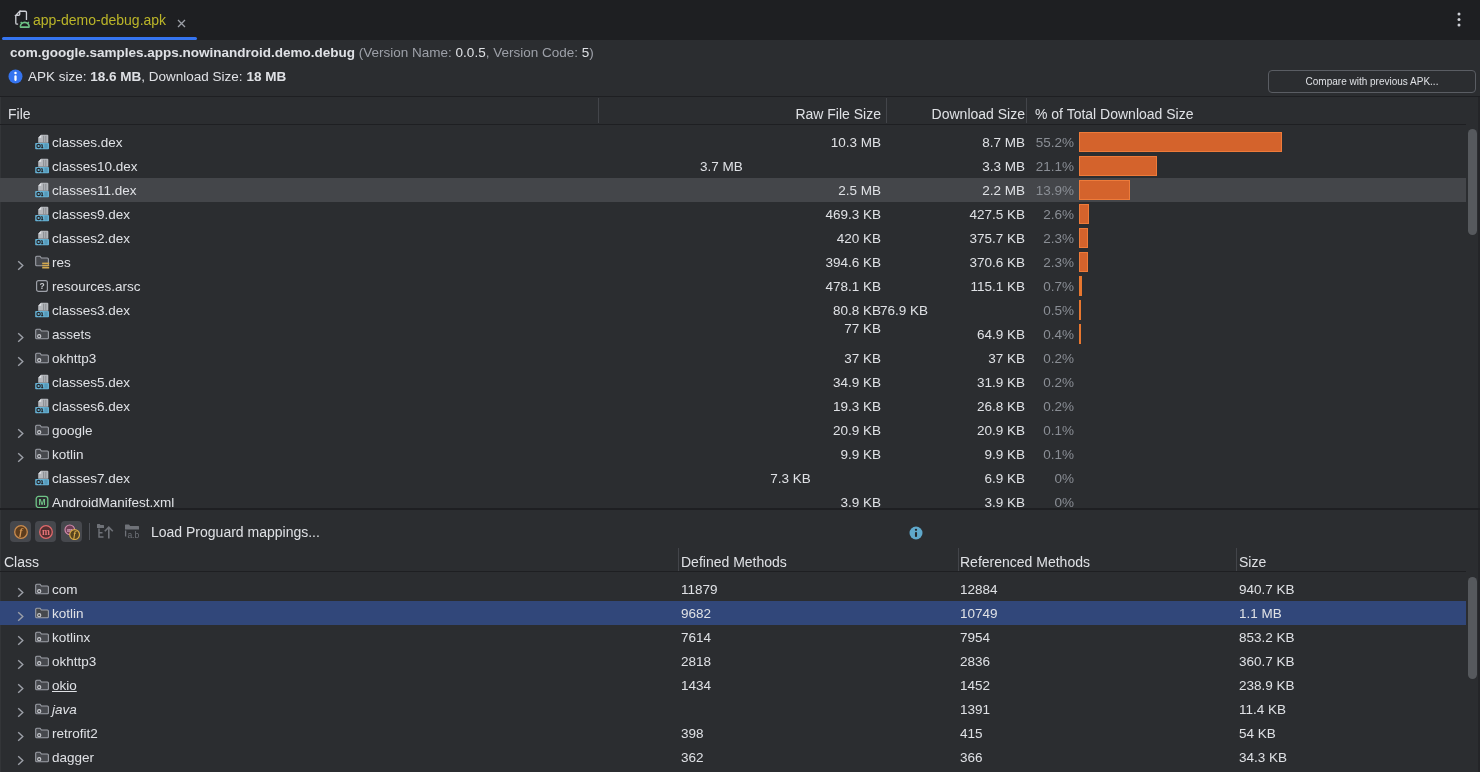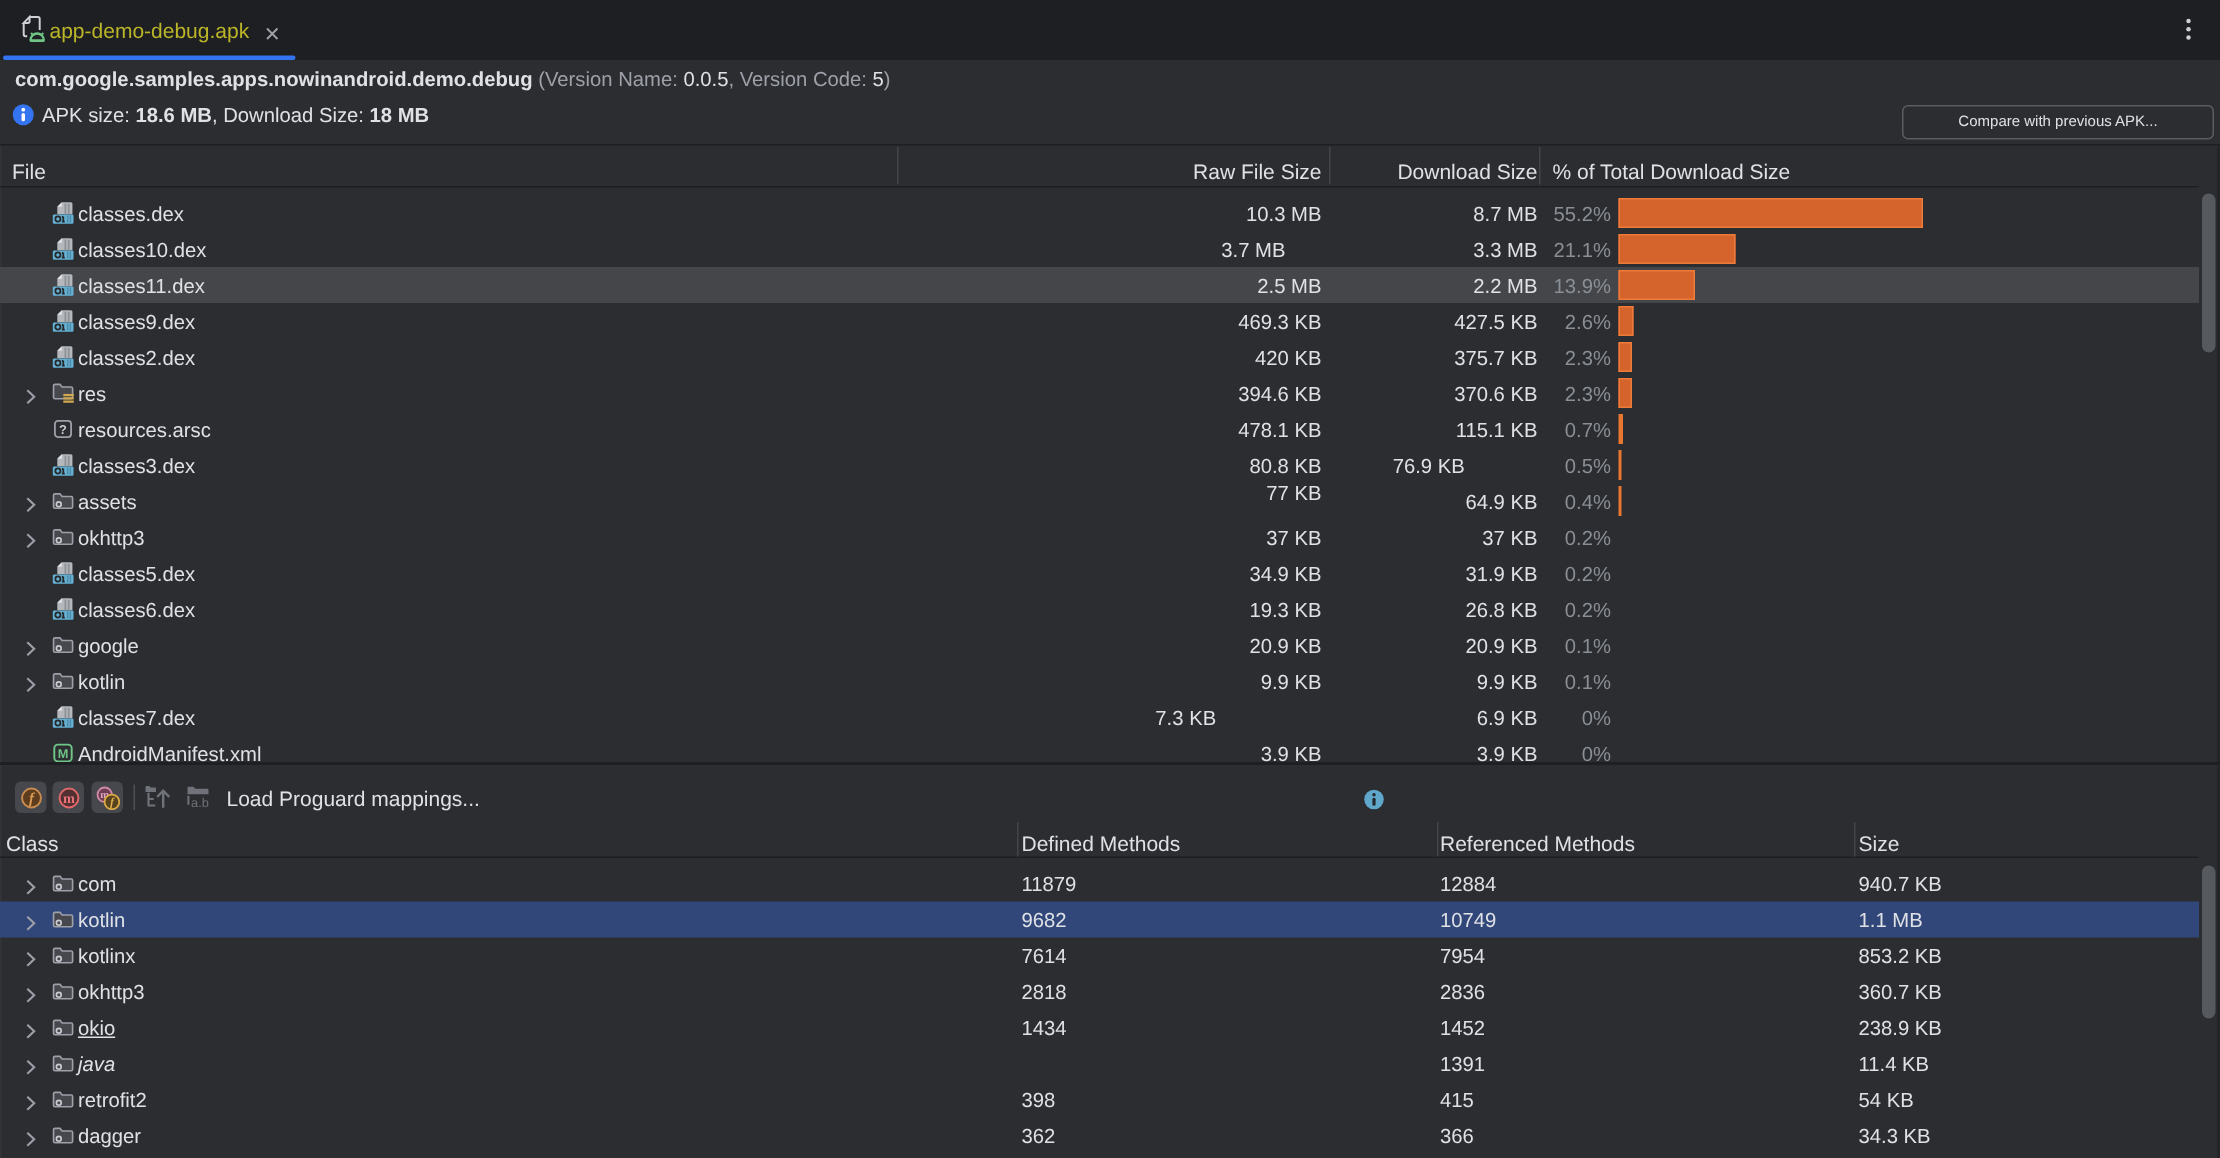--- a/index.html
+++ b/index.html
@@ -71,21 +71,21 @@
 <path d="M7.2 0.8 L7.2 3.8 L4.2 3.8 Z" fill="#e2e4e8"></path>
 <rect x="9" y="1.8" width="1.2" height="7" fill="#8e9196"></rect>
 <rect x="11.2" y="1.8" width="1.2" height="7" fill="#8e9196"></rect>
 <rect x="1.2" y="9" width="13.8" height="6.2" rx="0.8" fill="#66b2d5"></rect>
 <circle cx="4.6" cy="12" r="1.7" fill="none" stroke="#26282b" stroke-width="1.2"></circle>
 <path d="M8.2 10.4 L8.2 13.7 M7.3 10.9 L8.2 10.4 M7.2 13.7 L9.2 13.7" stroke="#26282b" stroke-width="1.2" fill="none"></path>
 <rect x="10.6" y="9.6" width="1" height="4.8" fill="#4d8aa8"></rect>
 <rect x="12.4" y="9.6" width="1" height="4.8" fill="#4d8aa8"></rect>
 </svg></div>
 <div class="abs row-label" style="left:52px;top:154px">classes10.dex</div>
-<div class="abs num" style="left:676px;top:154px;width:181px;text-align:right">3.7 MB</div>
+<div class="abs num" style="left:700px;top:154px;width:181px;text-align:left">3.7 MB</div>
 <div class="abs num" style="left:880px;top:154px;width:145px;text-align:right">3.3 MB</div>
 <div class="abs pct" style="left:960px;top:154px;width:114px;text-align:right">21.1%</div>
 <div class="abs bar" style="left:1079px;top:156px;width:77.6px;height:20px"></div>
 <div class="abs" style="left:0;top:178px;width:1466px;height:24px;background:#44464a"></div>
 <div class="abs" style="left:34px;top:182px"><svg width="16" height="16" viewBox="0 0 16 16">
 <path d="M7.2 0.8 L13.3 0.8 Q14.3 0.8 14.3 1.8 L14.3 8.8 L4.2 8.8 L4.2 3.8 Z" fill="#b4b7bc"></path>
 <path d="M7.2 0.8 L7.2 3.8 L4.2 3.8 Z" fill="#e2e4e8"></path>
 <rect x="9" y="1.8" width="1.2" height="7" fill="#8e9196"></rect>
 <rect x="11.2" y="1.8" width="1.2" height="7" fill="#8e9196"></rect>
 <rect x="1.2" y="9" width="13.8" height="6.2" rx="0.8" fill="#66b2d5"></rect>
@@ -160,21 +160,21 @@
 <rect x="9" y="1.8" width="1.2" height="7" fill="#8e9196"></rect>
 <rect x="11.2" y="1.8" width="1.2" height="7" fill="#8e9196"></rect>
 <rect x="1.2" y="9" width="13.8" height="6.2" rx="0.8" fill="#66b2d5"></rect>
 <circle cx="4.6" cy="12" r="1.7" fill="none" stroke="#26282b" stroke-width="1.2"></circle>
 <path d="M8.2 10.4 L8.2 13.7 M7.3 10.9 L8.2 10.4 M7.2 13.7 L9.2 13.7" stroke="#26282b" stroke-width="1.2" fill="none"></path>
 <rect x="10.6" y="9.6" width="1" height="4.8" fill="#4d8aa8"></rect>
 <rect x="12.4" y="9.6" width="1" height="4.8" fill="#4d8aa8"></rect>
 </svg></div>
 <div class="abs row-label" style="left:52px;top:298px">classes3.dex</div>
 <div class="abs num" style="left:700px;top:298px;width:181px;text-align:right">80.8 KB</div>
-<div class="abs num" style="left:880px;top:298px;width:145px;text-align:center">76.9 KB</div>
+<div class="abs num" style="left:880px;top:298px;width:145px;text-align:left">76.9 KB</div>
 <div class="abs pct" style="left:960px;top:298px;width:114px;text-align:right">0.5%</div>
 <div class="abs bar tiny" style="left:1079px;top:300px;width:1.8px;height:20px"></div>
 <div class="abs" style="left:17px;top:329px"><svg width="7" height="11" viewBox="0 0 7 11">
         <path d="M1.2 1.2 L5.8 5.5 L1.2 9.8" fill="none" stroke="#9da0a8" stroke-width="1.4"></path>
       </svg></div>
 <div class="abs" style="left:34px;top:326px"><svg width="16" height="16" viewBox="0 0 16 16">
 <path d="M1.7 4.2 Q1.7 3.2 2.7 3.2 L6 3.2 L7.4 5 L13.4 5 Q14.4 5 14.4 6 L14.4 11.8 Q14.4 12.8 13.4 12.8 L2.7 12.8 Q1.7 12.8 1.7 11.8 Z" fill="#46484d" stroke="#9da0a8" stroke-width="1.1"></path>
 <circle cx="5.2" cy="10.2" r="1.6" fill="#46484d" stroke="#c9cbd0" stroke-width="1.1"></circle>
 </svg></div>
 <div class="abs row-label" style="left:52px;top:322px">assets</div>

